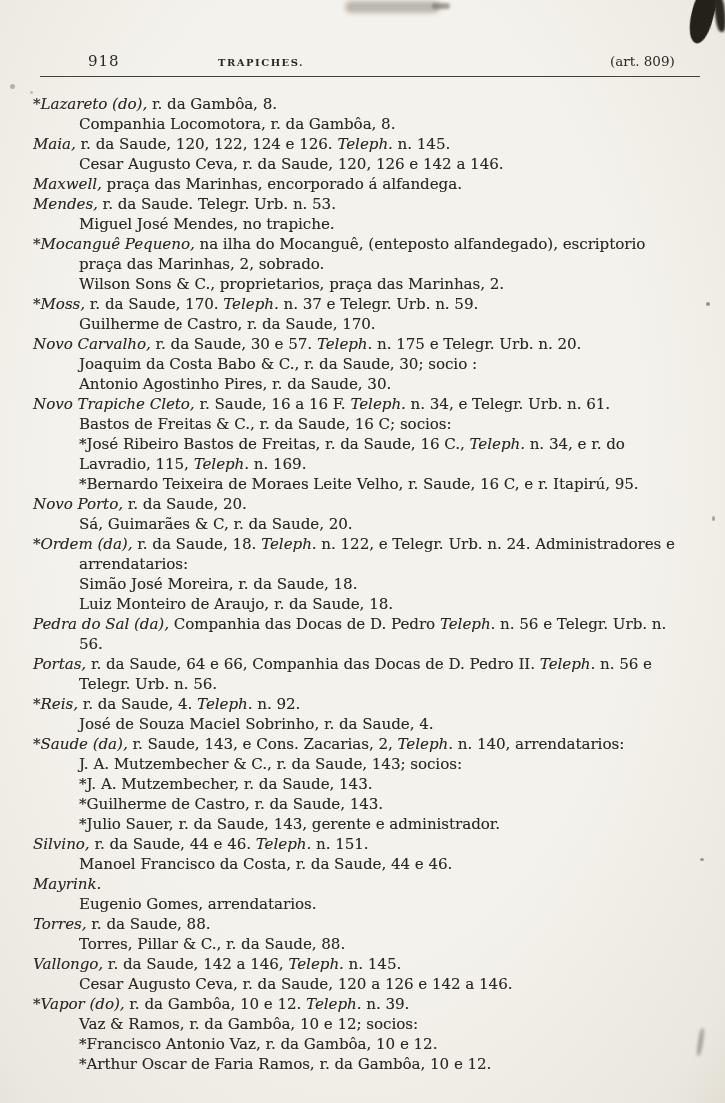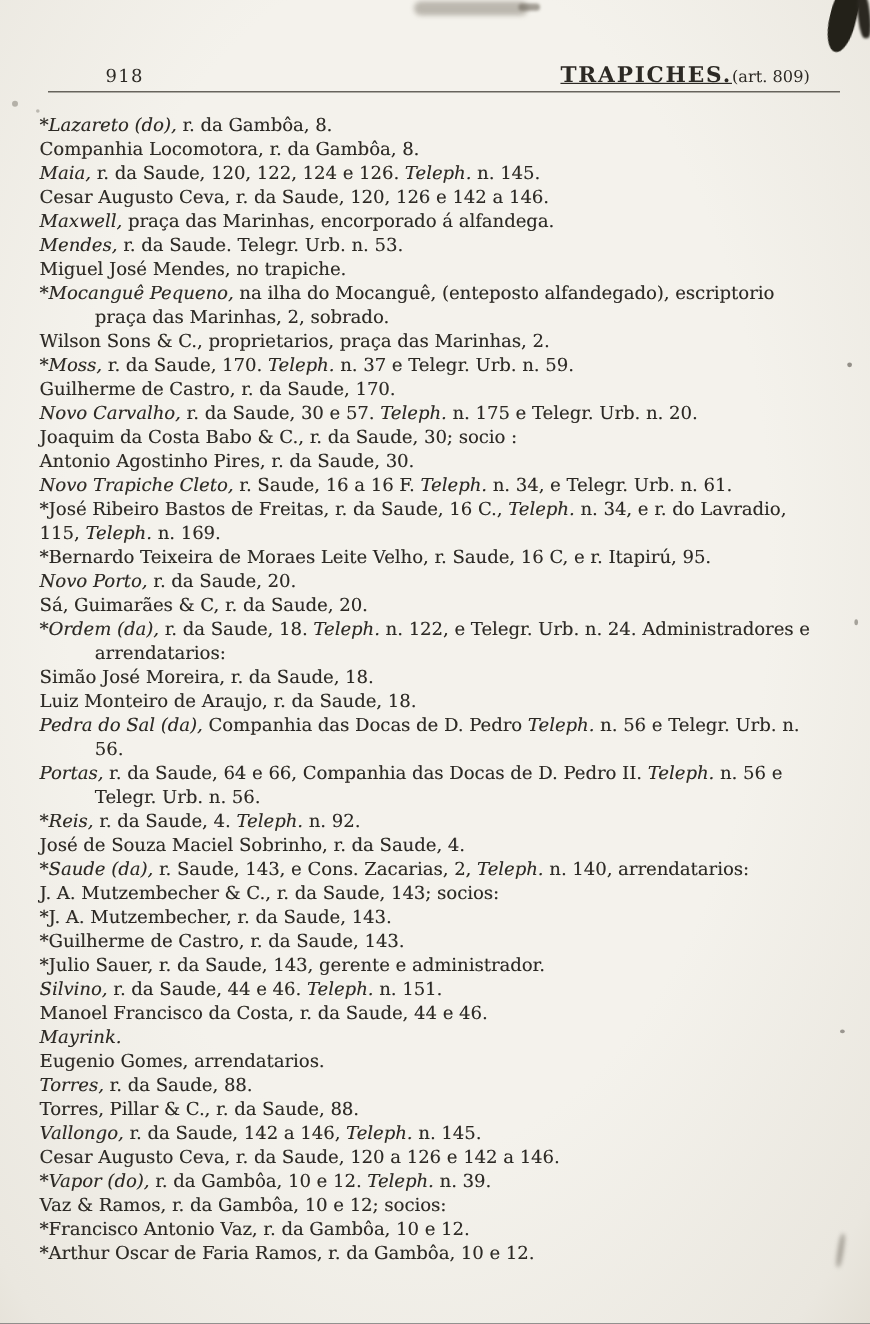--- a/index.html
+++ b/index.html
@@ -13,35 +13,35 @@
     color: var(--ink,#2c2924);
     overflow:hidden;
   }
 
   
   .header {
     position:absolute; top:52px; left:42px; width:652px;
     display:flex; align-items:baseline;margin-left:46px;
   }
   .pageno  { width:130px; font-size:15px; letter-spacing:1px; }
-  .title   { flex:1; text-align:right; font-weight:bold; font-size:18px; letter-spacing:1.5px;text-decoration:underline; }
+  .title   { flex:1; text-align:left; font-weight:bold; font-size:10px; letter-spacing:1.5px; }
   .artref  { width:130px; font-size:13.5px; }
   .rule {
     position:absolute; top:76px; left:40px; width:660px;
     border-top:1.7px solid var(--rule,#45413a);
   }
 
   
   .bodytext {
     position:absolute; top:94px; left:33px; width:652px;
     font-size:15px; line-height:20px;
     text-shadow:0.25px 0.25px 0 rgba(44,41,36,.38);
   }
   .entry { padding-left:46px; text-indent:-46px; }
-  .sub   { }
+  .sub   { margin-left:46px; }
   .it    { font-style:italic; }
 
   
   .artifact { position:absolute; pointer-events:none; }
   .blob-tr-1 { top:-10px; right:12px; width:22px; height:54px; background:#232119;
                border-radius:45% 20% 55% 60%; transform:rotate(14deg); filter:blur(.6px); }
   .blob-tr-2 { top:-6px; right:0; width:10px; height:38px; background:#2b2821;
                border-radius:40%; transform:rotate(-6deg); filter:blur(.8px); }
   .smudge-top { top:1px; left:345px; width:95px; height:12px; background:#8d877c;
                 border-radius:8px; filter:blur(2.4px); opacity:.55; }
@@ -76,20 +76,21 @@
       <div class="entry"><span class="it">Mendes,</span><span class="rm"> r. da Saude. Telegr. Urb. n. 53.</span></div>
       <div class="sub"><span class="rm">Miguel José Mendes, no trapiche.</span></div>
       <div class="entry"><span class="it">*Mocanguê Pequeno,</span><span class="rm"> na ilha do Mocanguê, (enteposto alfandegado), escriptorio praça das Marinhas, 2, sobrado.</span></div>
       <div class="sub"><span class="rm">Wilson Sons &amp; C., proprietarios, praça das Marinhas, 2.</span></div>
       <div class="entry"><span class="it">*Moss,</span><span class="rm"> r. da Saude, 170. </span><span class="it">Teleph.</span><span class="rm"> n. 37 e Telegr. Urb. n. 59.</span></div>
       <div class="sub"><span class="rm">Guilherme de Castro, r. da Saude, 170.</span></div>
       <div class="entry"><span class="it">Novo Carvalho,</span><span class="rm"> r. da Saude, 30 e 57. </span><span class="it">Teleph.</span><span class="rm"> n. 175 e Telegr. Urb. n. 20.</span></div>
       <div class="sub"><span class="rm">Joaquim da Costa Babo &amp; C., r. da Saude, 30; socio :</span></div>
       <div class="sub"><span class="rm">Antonio Agostinho Pires, r. da Saude, 30.</span></div>
       <div class="entry"><span class="it">Novo Trapiche Cleto,</span><span class="rm"> r. Saude, 16 a 16 F. </span><span class="it">Teleph.</span><span class="rm"> n. 34, e Telegr. Urb. n. 61.</span></div>
+      <div class="sub"><span class="rm">Bastos de Freitas &amp; C., r. da Saude, 16 C; socios:</span></div>
       <div class="sub"><span class="rm">*José Ribeiro Bastos de Freitas, r. da Saude, 16 C., </span><span class="it">Teleph.</span><span class="rm"> n. 34, e r. do Lavradio, 115, </span><span class="it">Teleph.</span><span class="rm"> n. 169.</span></div>
       <div class="sub"><span class="rm">*Bernardo Teixeira de Moraes Leite Velho, r. Saude, 16 C, e r. Itapirú, 95.</span></div>
       <div class="entry"><span class="it">Novo Porto,</span><span class="rm"> r. da Saude, 20.</span></div>
       <div class="sub"><span class="rm">Sá, Guimarães &amp; C, r. da Saude, 20.</span></div>
       <div class="entry"><span class="it">*Ordem (da),</span><span class="rm"> r. da Saude, 18. </span><span class="it">Teleph.</span><span class="rm"> n. 122, e Telegr. Urb. n. 24. Administradores e arrendatarios:</span></div>
       <div class="sub"><span class="rm">Simão José Moreira, r. da Saude, 18.</span></div>
       <div class="sub"><span class="rm">Luiz Monteiro de Araujo, r. da Saude, 18.</span></div>
       <div class="entry"><span class="it">Pedra do Sal (da),</span><span class="rm"> Companhia das Docas de D. Pedro </span><span class="it">Teleph.</span><span class="rm"> n. 56 e Telegr. Urb. n. 56.</span></div>
       <div class="entry"><span class="it">Portas,</span><span class="rm"> r. da Saude, 64 e 66, Companhia das Docas de D. Pedro II. </span><span class="it">Teleph.</span><span class="rm"> n. 56 e Telegr. Urb. n. 56.</span></div>
       <div class="entry"><span class="it">*Reis,</span><span class="rm"> r. da Saude, 4. </span><span class="it">Teleph.</span><span class="rm"> n. 92.</span></div>

